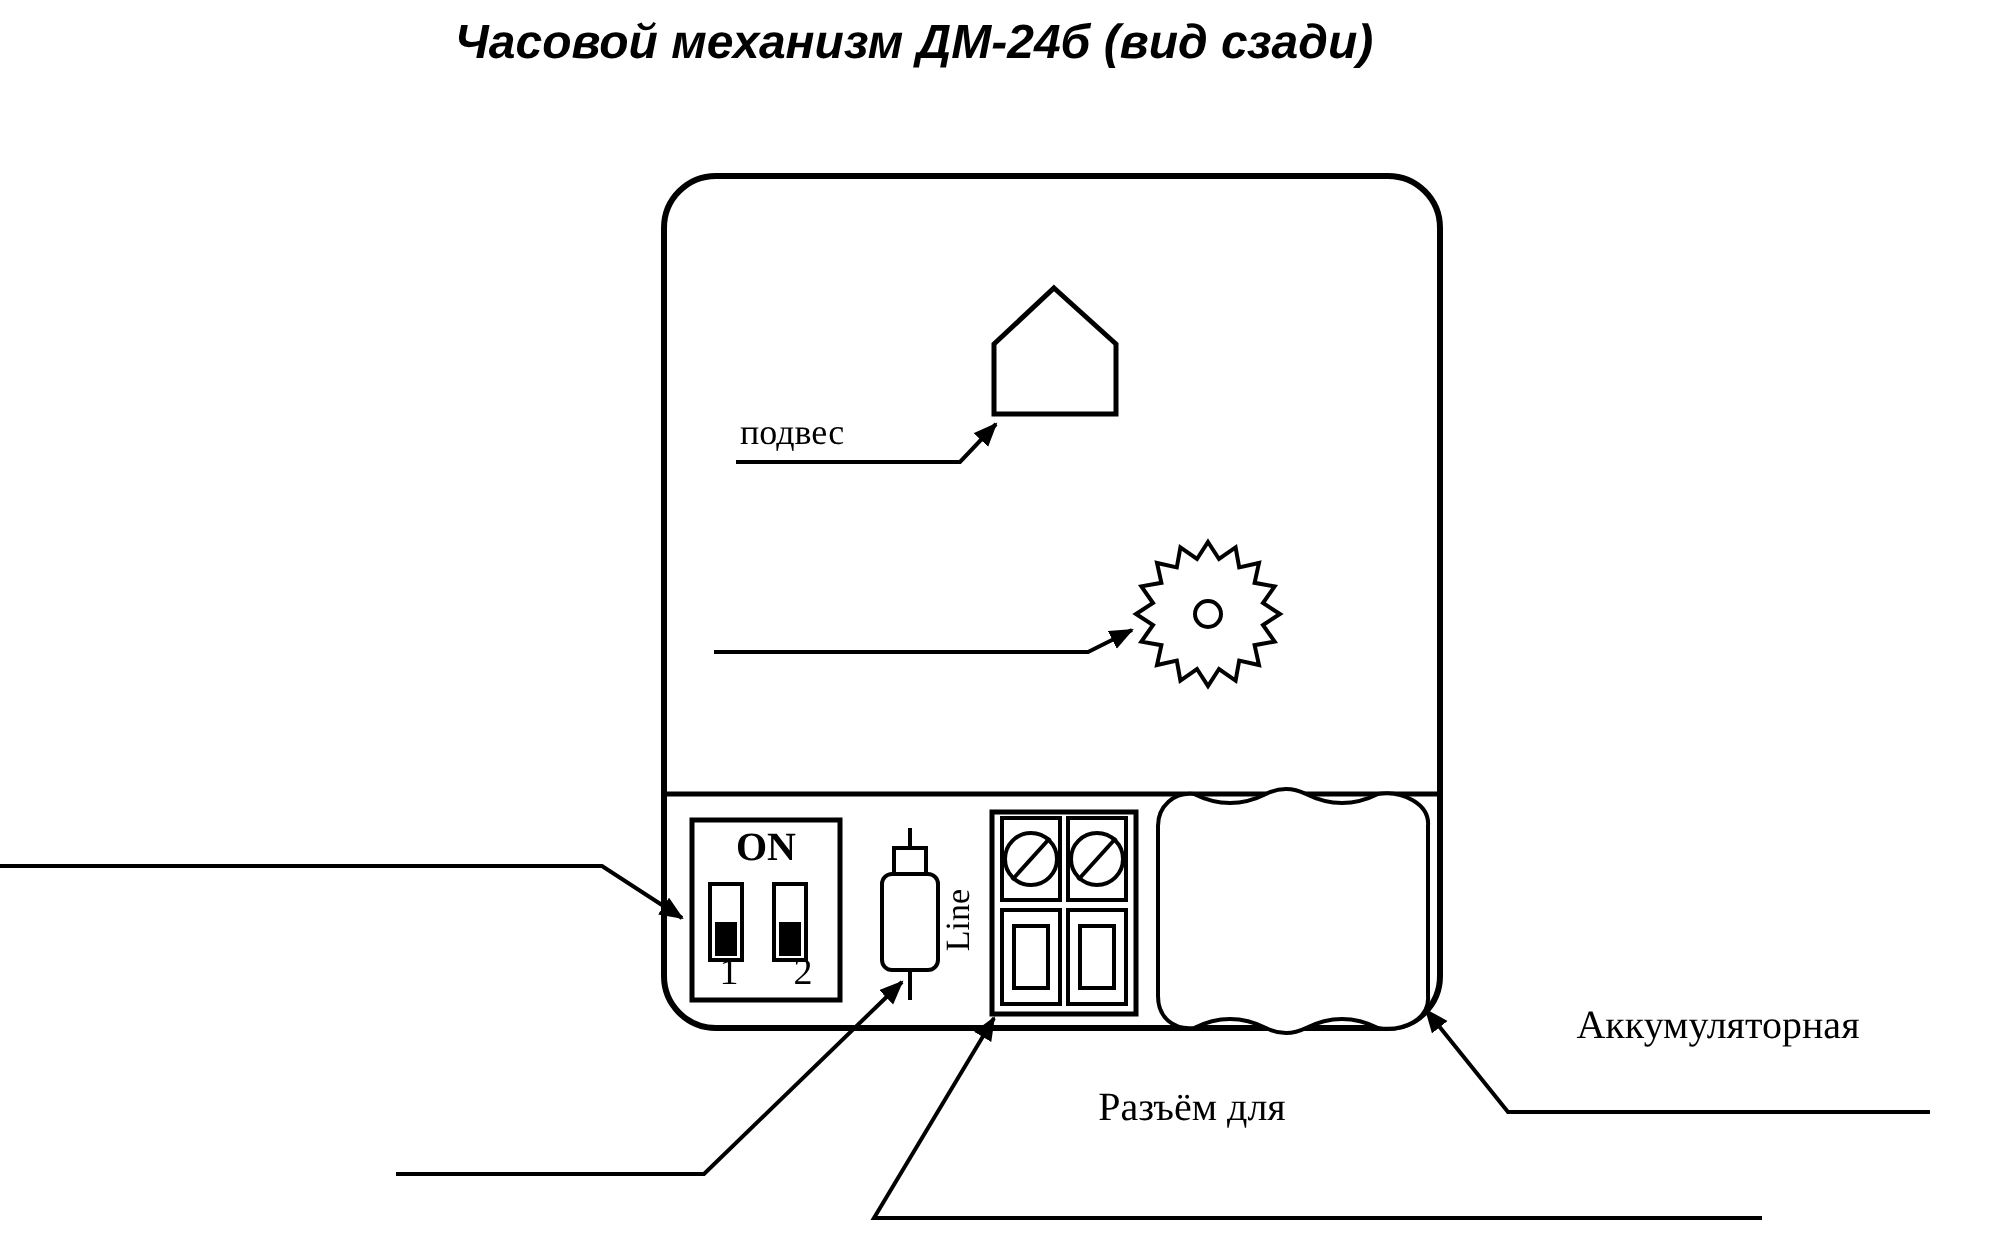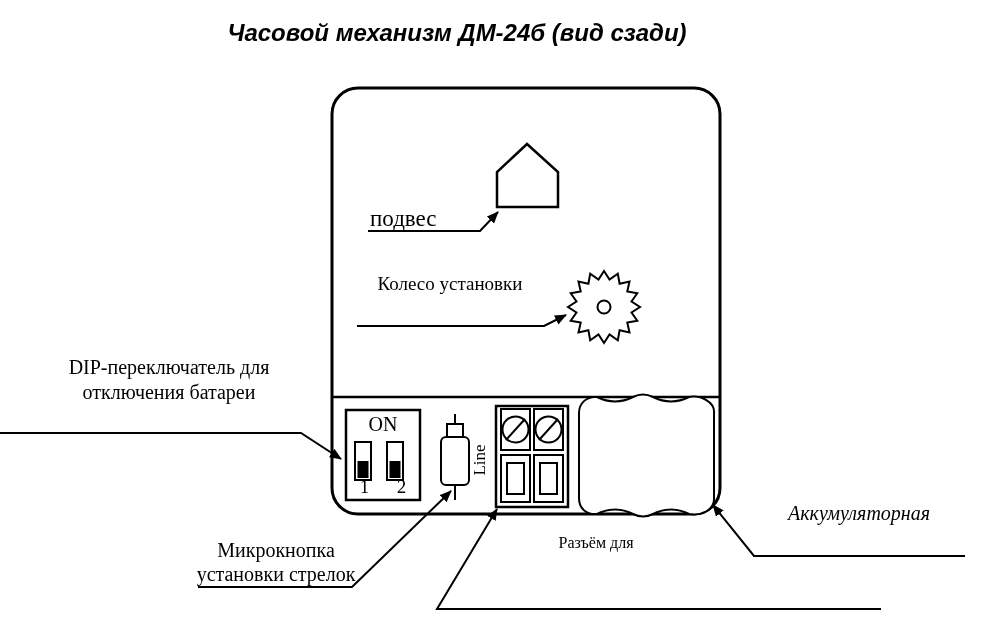--- a/index.html
+++ b/index.html
@@ -5,29 +5,29 @@
   html,body{margin:0;padding:0;background:#ffffff;}
   .canvas{
     position:relative;width:995px;height:623px;background:#ffffff;
     font-family:"Liberation Serif", serif;color:#000;overflow:hidden;
   }
   .canvas svg{position:absolute;left:0;top:0;}
   .lbl{position:absolute;text-align:center;color:#000;}
   #title{
     left:0;top:8px;width:914px;text-align:center;
     font-family:"Liberation Sans", sans-serif;
-    font-style:italic;font-weight:700;font-size:24px;margin-top:11px;
+    font-style:italic;font-weight:700;font-size:24px;
   }
-  #lbl-hanger{left:370px;top:206px;width:110px;text-align:left;font-size:23px;}
+  #lbl-hanger{left:370px;top:206px;width:110px;text-align:left;font-size:18px;}
   #lbl-wheel{left:352px;top:271px;width:196px;font-size:19px;line-height:25px;}
   #lbl-dip{left:28px;top:355px;width:282px;font-size:20px;line-height:25px;}
   #lbl-button{left:176px;top:538px;width:200px;font-size:20px;line-height:24px;}
-  #lbl-connector{left:470px;top:531px;width:252px;font-size:16px;line-height:24px;}
-  #lbl-battery{left:752px;top:499px;width:214px;font-size:20px;line-height:28px;font-style:italic;}
-  #lbl-on{left:346px;top:413px;width:74px;font-size:20px;font-weight:400;}
+  #lbl-connector{left:470px;top:542px;width:252px;font-size:20px;line-height:24px;}
+  #lbl-battery{left:752px;top:499px;width:214px;font-size:20px;line-height:28px;}
+  #lbl-on{left:346px;top:413px;width:74px;font-size:20px;font-weight:700;}
   #lbl-nums{left:346px;top:476px;width:74px;display:flex;justify-content:space-around;font-size:19px;}
   #lbl-line{
     left:468px;top:432px;width:24px;height:56px;
     display:flex;align-items:center;justify-content:center;
   }
   #lbl-line span{transform:rotate(-90deg);white-space:nowrap;font-size:17px;}
   .ln{display:block;}
 </style>
 </head>
 <body>
@@ -83,32 +83,23 @@
     <polyline points="198,587 352,587 451,491" fill="none" stroke="#000" stroke-width="2" marker-end="url(#arrow)"></polyline>
     <polyline points="881,609 437,609 497,509" fill="none" stroke="#000" stroke-width="2" marker-end="url(#arrow)"></polyline>
     <polyline points="965,556 754,556 713,505" fill="none" stroke="#000" stroke-width="2" marker-end="url(#arrow)"></polyline>
   </svg>
 
   <div class="lbl" id="title">Часовой механизм ДМ-24б (вид сзади)</div>
 
   <div class="lbl" id="lbl-hanger">подвес</div>
 
   <div class="lbl" id="lbl-wheel">
-    <span class="ln">Колесо установки</span>
   </div>
 
-  <div class="lbl" id="lbl-dip">
-    <span class="ln">DIP-переключатель для</span>
-    <span class="ln">отключения батареи</span>
-  </div>
 
-  <div class="lbl" id="lbl-button">
-    <span class="ln">Микрокнопка</span>
-    <span class="ln">установки стрелок</span>
-  </div>
 
   <div class="lbl" id="lbl-connector">
     <span class="ln">Разъём для</span>
   </div>
 
   <div class="lbl" id="lbl-battery">
     <span class="ln">Аккумуляторная</span>
   </div>
 
   <div class="lbl" id="lbl-on">ON</div>

